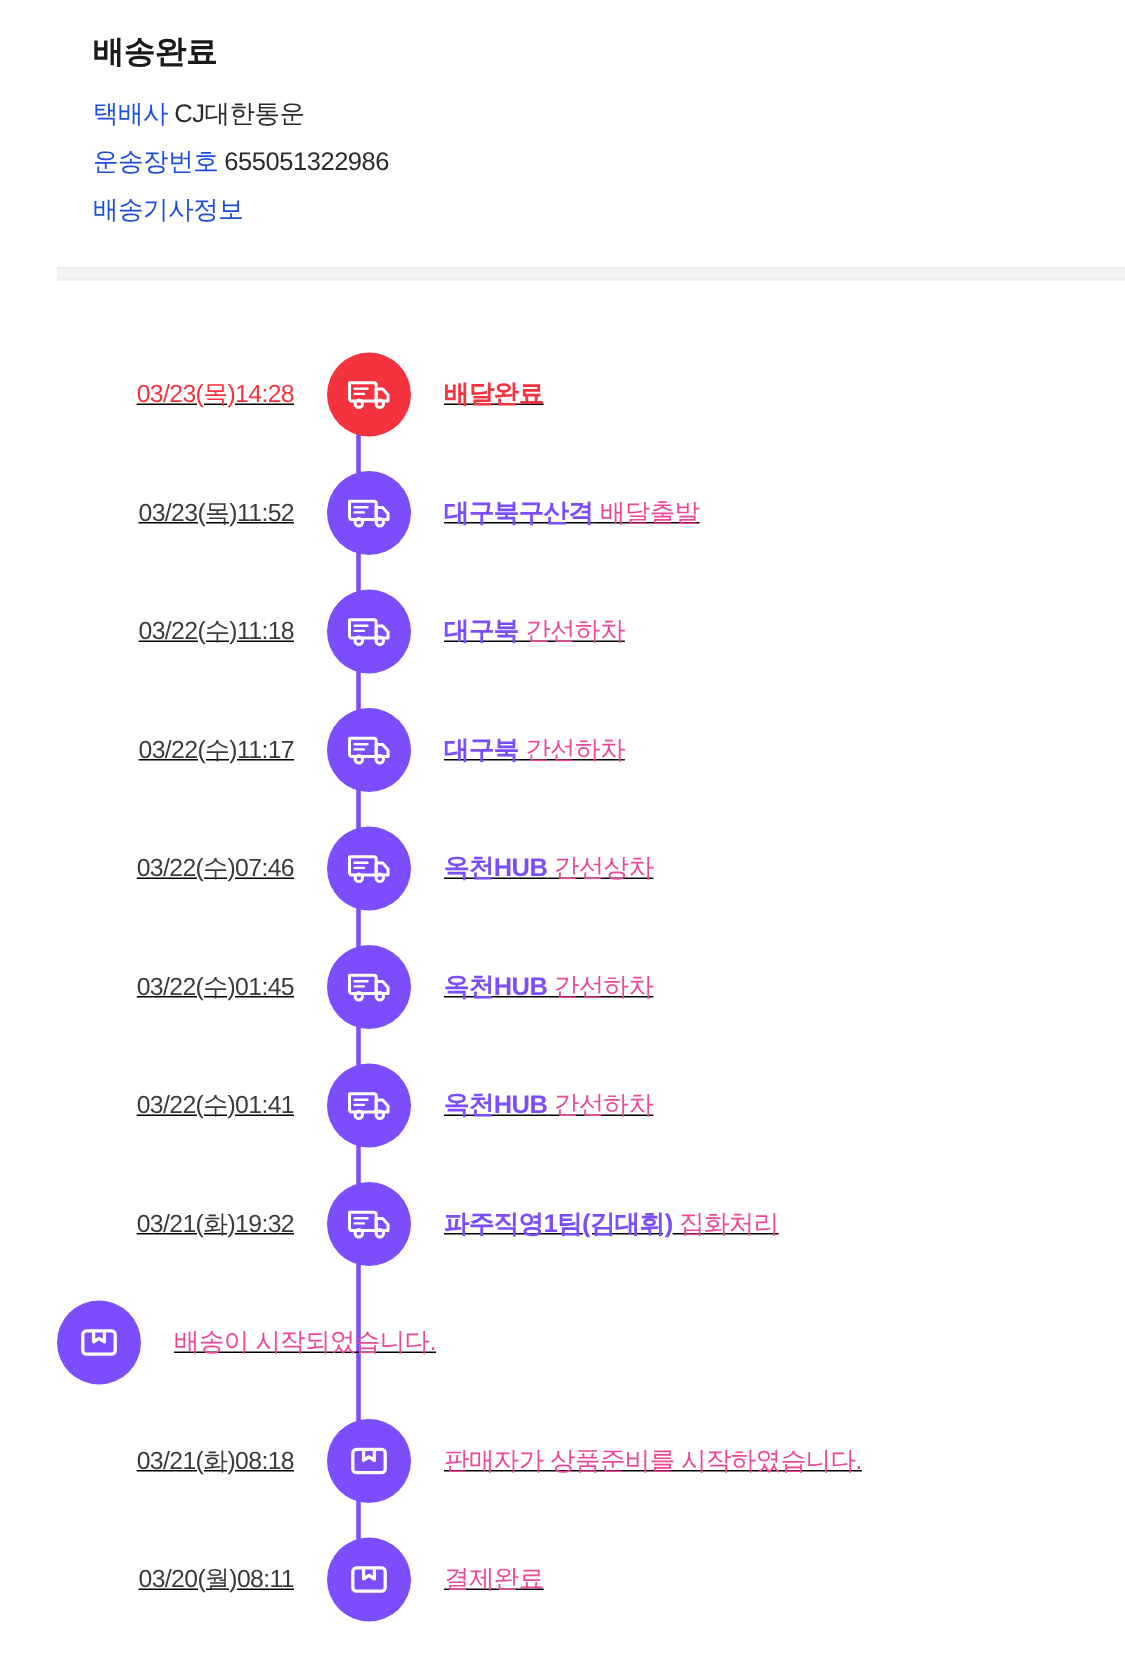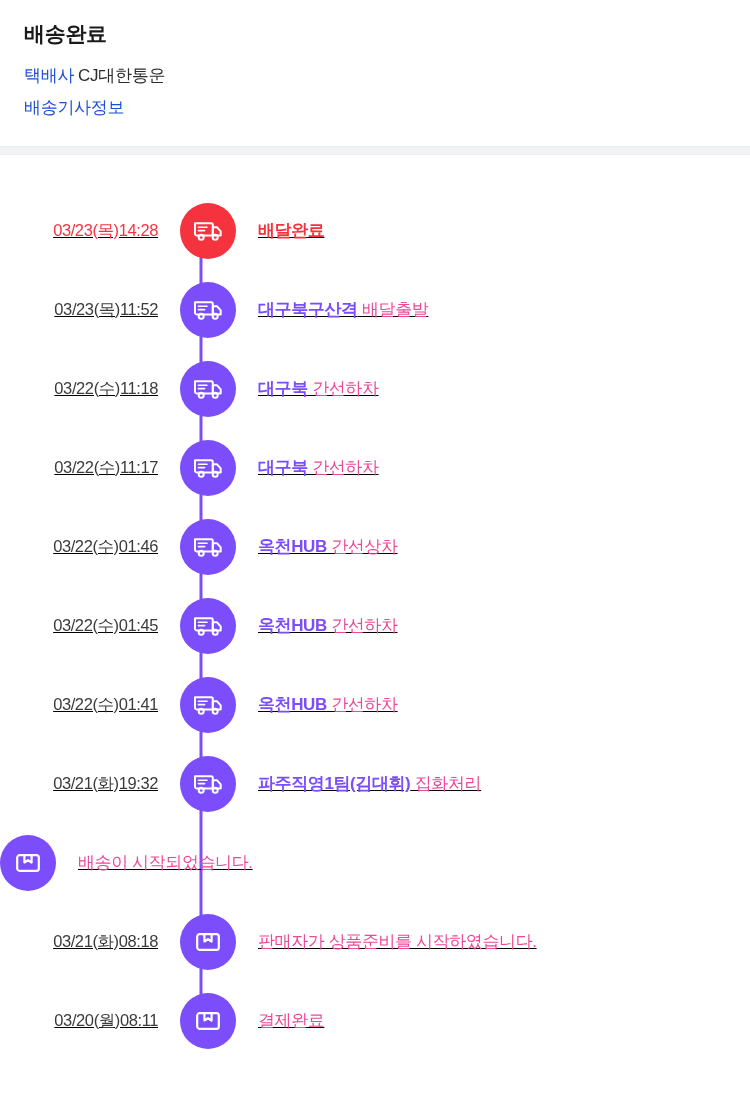--- a/index.html
+++ b/index.html
@@ -8,20 +8,21 @@
     width: 750px; height: 1118px;
     background: #ffffff;
     font-family: "Liberation Sans", "DejaVu Sans", sans-serif;
     -webkit-font-smoothing: antialiased;
   }
   #app {
     position: relative;
     width: 750px; height: 1118px;
     overflow: hidden;
     background: #ffffff;
+    padding-left: 38px;
   }
 
   
   .header {
     padding: 20px 24px 18px 24px;
     background: #ffffff;
   }
   .header-title {
     font-size: 21px;
     font-weight: bold;
@@ -122,20 +123,24 @@
 <div id="app">
 
   <div class="header">
     <div class="header-title">배송완료</div>
 
     <div class="info-row">
       <span class="info-label">택배사</span>
       <span class="info-value">CJ대한통운</span>
     </div>
 
+    <div class="info-row">
+      <span class="info-label">운송장번호</span>
+      <span class="info-value">655051322986</span>
+    </div>
 
     <div class="info-row single">
       <span class="info-label">배송기사정보</span>
     </div>
   </div>
 
   <div class="divider"></div>
 
   <div class="timeline">
     <div class="track"></div>
@@ -194,21 +199,21 @@
                 <path d="M19.8 8.3h4.3l3.6 4.1v4.0h-7.9V8.3z" stroke="#ffffff" stroke-width="2" stroke-linejoin="round"></path>
                 <circle cx="8.2" cy="18.2" r="2.5" stroke="#ffffff" stroke-width="2"></circle>
                 <circle cx="22.2" cy="18.2" r="2.5" stroke="#ffffff" stroke-width="2"></circle>
                 <path d="M5.4 8.2h8.6M5.4 11.6h6.2" stroke="#ffffff" stroke-width="1.6" stroke-linecap="round"></path>
               </svg>
             </span>
           </div>
           <div class="step-text"><span class="place">대구북</span><span class="detail"> 간선하차</span></div>
         </div>
         <div class="step">
-          <div class="step-time">03/22(수)01:46</div>
+          <div class="step-time">03/22(수)07:46</div>
           <div class="node">
             <span>
               <svg width="30" height="24" viewBox="0 0 30 24" fill="none" aria-hidden="true">
                 <path d="M2 4.2h16.2c.9 0 1.6.75 1.6 1.7v10.5H3.6c-.9 0-1.6-.75-1.6-1.7V4.2z" stroke="#ffffff" stroke-width="2" stroke-linejoin="round"></path>
                 <path d="M19.8 8.3h4.3l3.6 4.1v4.0h-7.9V8.3z" stroke="#ffffff" stroke-width="2" stroke-linejoin="round"></path>
                 <circle cx="8.2" cy="18.2" r="2.5" stroke="#ffffff" stroke-width="2"></circle>
                 <circle cx="22.2" cy="18.2" r="2.5" stroke="#ffffff" stroke-width="2"></circle>
                 <path d="M5.4 8.2h8.6M5.4 11.6h6.2" stroke="#ffffff" stroke-width="1.6" stroke-linecap="round"></path>
               </svg>
             </span>

